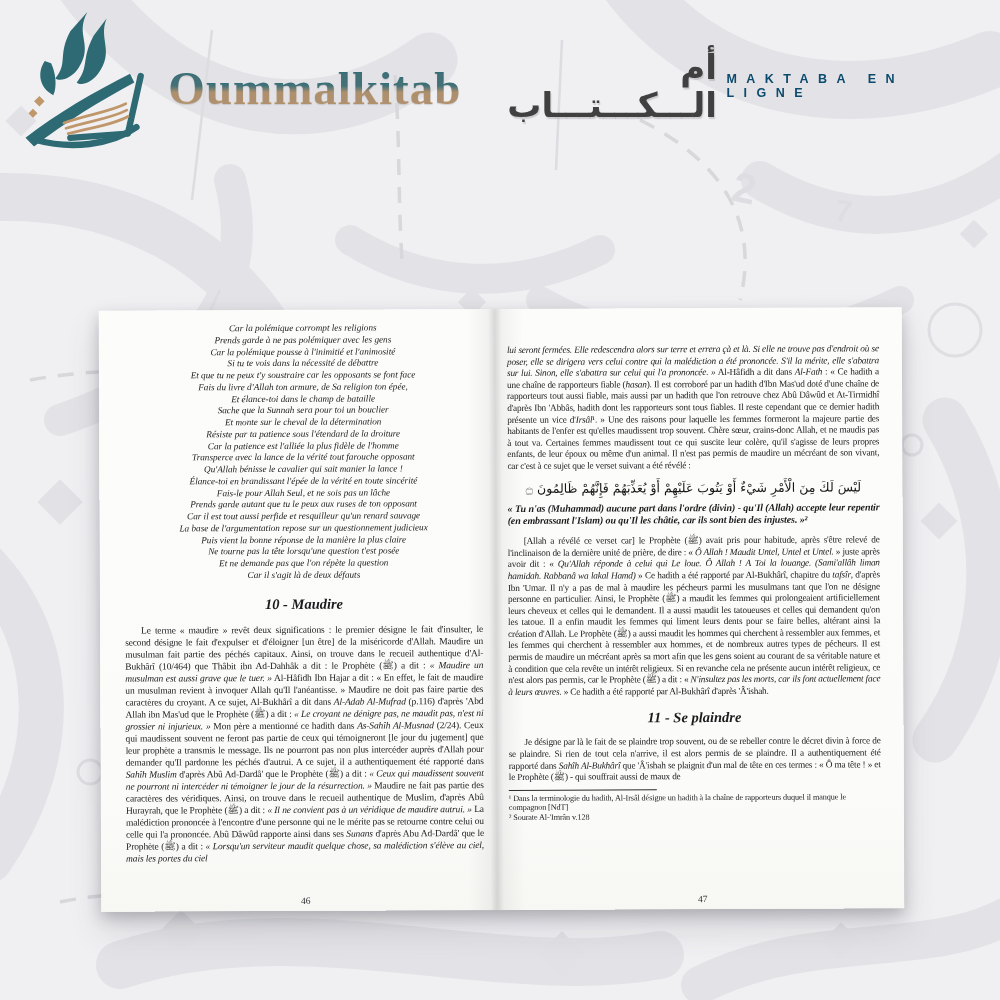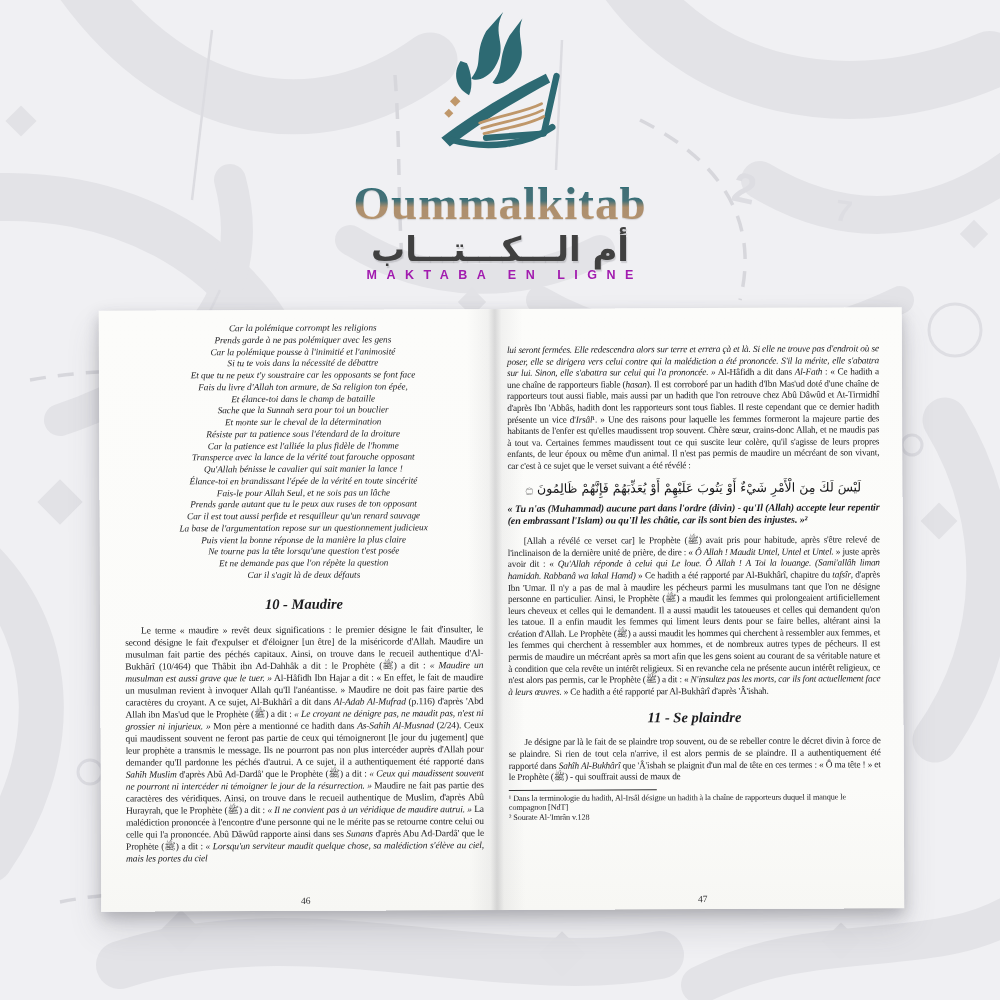--- a/index.html
+++ b/index.html
@@ -8,21 +8,21 @@
     width:1000px;height:1000px;
     background:#f0f0f3;
     overflow:hidden;
     font-family:"Liberation Serif", serif;
   }
   .bg-pattern{position:absolute;left:0;top:0;width:1000px;height:1000px;}
 
   
   .logo{
     position:absolute;left:0;top:0;width:1000px;
-    display:flex;flex-direction:column;align-items:center;
+    display:flex;flex-direction:row;align-items:center;
     -webkit-user-select:none;
   }
   .logo-icon{margin-top:12px;}
   .logo-name{
     margin-top:4px;
     font-family:"Liberation Serif", serif;
     font-weight:700;
     font-size:47px;
     letter-spacing:1px;
     color:#2e6b74;
@@ -41,22 +41,21 @@
     line-height:38px;
     color:#404040;
     text-shadow:1px 2px 1px rgba(140,140,145,0.35);
   }
   .logo-tagline{
     font-family:"Liberation Sans", sans-serif;
     font-weight:600;
     font-size:12.5px;
     letter-spacing:9.5px;
     padding-left:9.5px;
-    color:#a21caf;
-    text-align:center;
+    color:#0c4a6e;
   }
 
   
   .book{
     position:absolute;left:100px;top:309px;
     width:803px;height:601px;
     background:linear-gradient(180deg,#fcfcfa 0%,#fbfbf9 80%,#f7f7f4 100%);
     box-shadow:0 6px 14px rgba(80,80,90,0.30), 0 18px 32px rgba(80,80,90,0.18);
     transform:rotate(-0.25deg);
     color:#1b1b1e;

